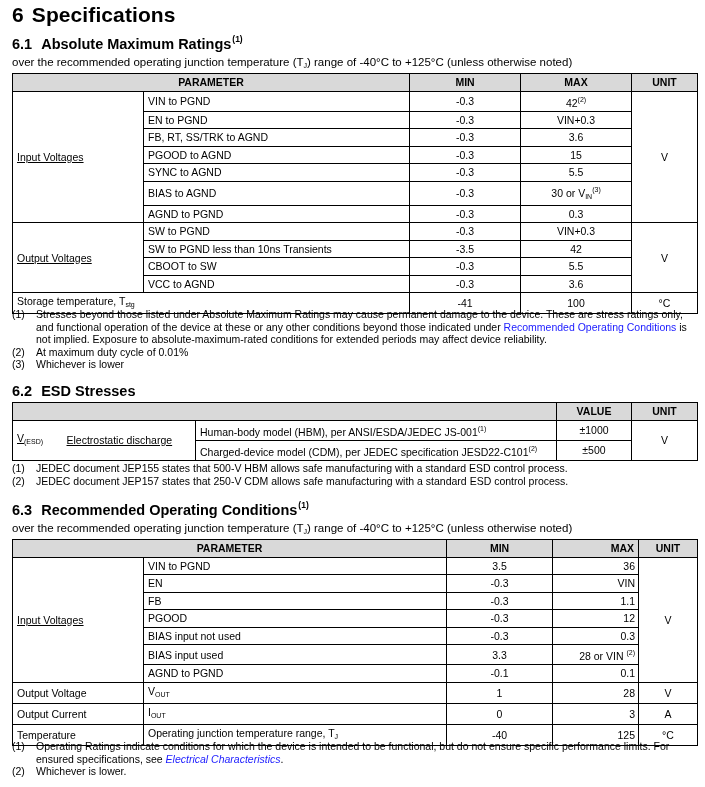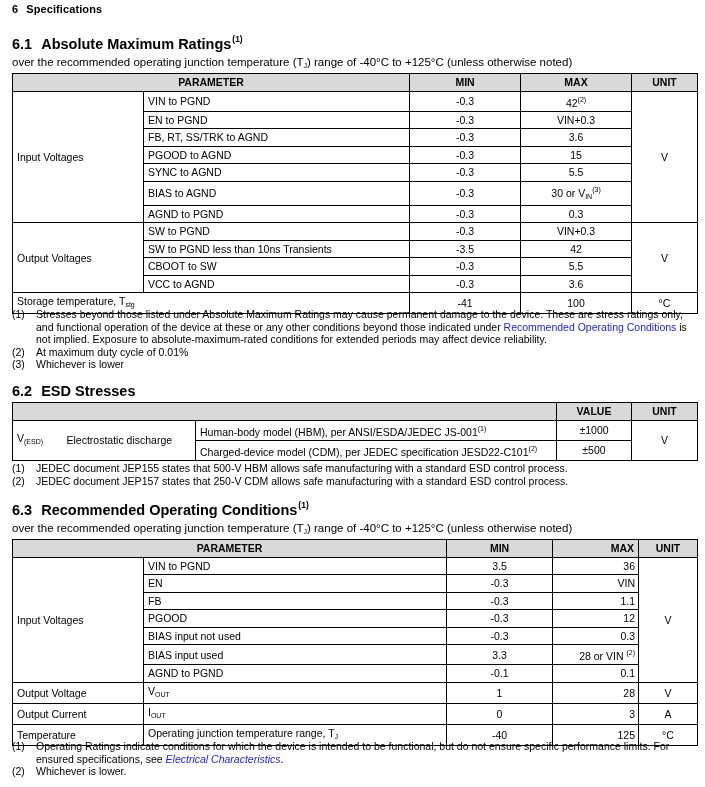--- a/index.html
+++ b/index.html
@@ -1,34 +1,34 @@
 <!DOCTYPE html>
 <html><head>
 <meta charset="utf-8">
 <style>
   html, body { margin: 0; padding: 0; background: #ffffff; }
   body {
     width: 705px; height: 787px; overflow: hidden; position: relative;
     font-family: "Liberation Sans", sans-serif; color: #000;
     font-size: 11px;
   }
-  .h1 { position: absolute; left: 12px; top: 3px; font-size: 11px; font-weight: bold; letter-spacing: 0.1px; }
+  .h1 { position: absolute; left: 12px; top: 3px; font-size: 21px; font-weight: bold; letter-spacing: 0.1px; }
   .h1 .num { margin-right: 8px; }
   .h2 { position: absolute; left: 12px; font-size: 14.5px; font-weight: bold; }
   .h2 .num { margin-right: 9px; margin-top: 8px; }
   .h2 sup { font-size: 8.5px; font-weight: bold; vertical-align: 7px; margin-left: 1px; }
   .note { position: absolute; left: 12px; font-size: 11.5px; }
   .note sub { font-size: 7px; vertical-align: -2px; }
   table { position: absolute; border-collapse: collapse; table-layout: fixed; font-size: 10.5px; }
   td, th { border: 1px solid #000; padding: 0 4px; height: 16.5px; line-height: 16px; white-space: nowrap; overflow: hidden; }
   th { background: #d9d9d9; font-weight: bold; text-align: center; border-bottom: 1.5px solid #000; }
   table { border: 1.5px solid #000; }
   td.c { text-align: center; }
   td.r { text-align: right; padding-right: 3px; }
-  td.grp { vertical-align: middle; }
+  td.grp { vertical-align: middle; text-decoration: underline; }
   sup.fn { font-size: 7px; vertical-align: 5px; }
   sub.s { font-size: 7px; vertical-align: -2px; }
   .fnotes { position: absolute; left: 12px; width: 680px; font-size: 10.5px; line-height: 12.5px; }
   .fnotes .row { display: flex; }
   .fnotes .n { width: 24px; flex: none; }
   .fnotes .t { flex: 1; }
   .link { color: #1a1aff; }
   .link.i { font-style: italic; }
 </style>
 </head>

